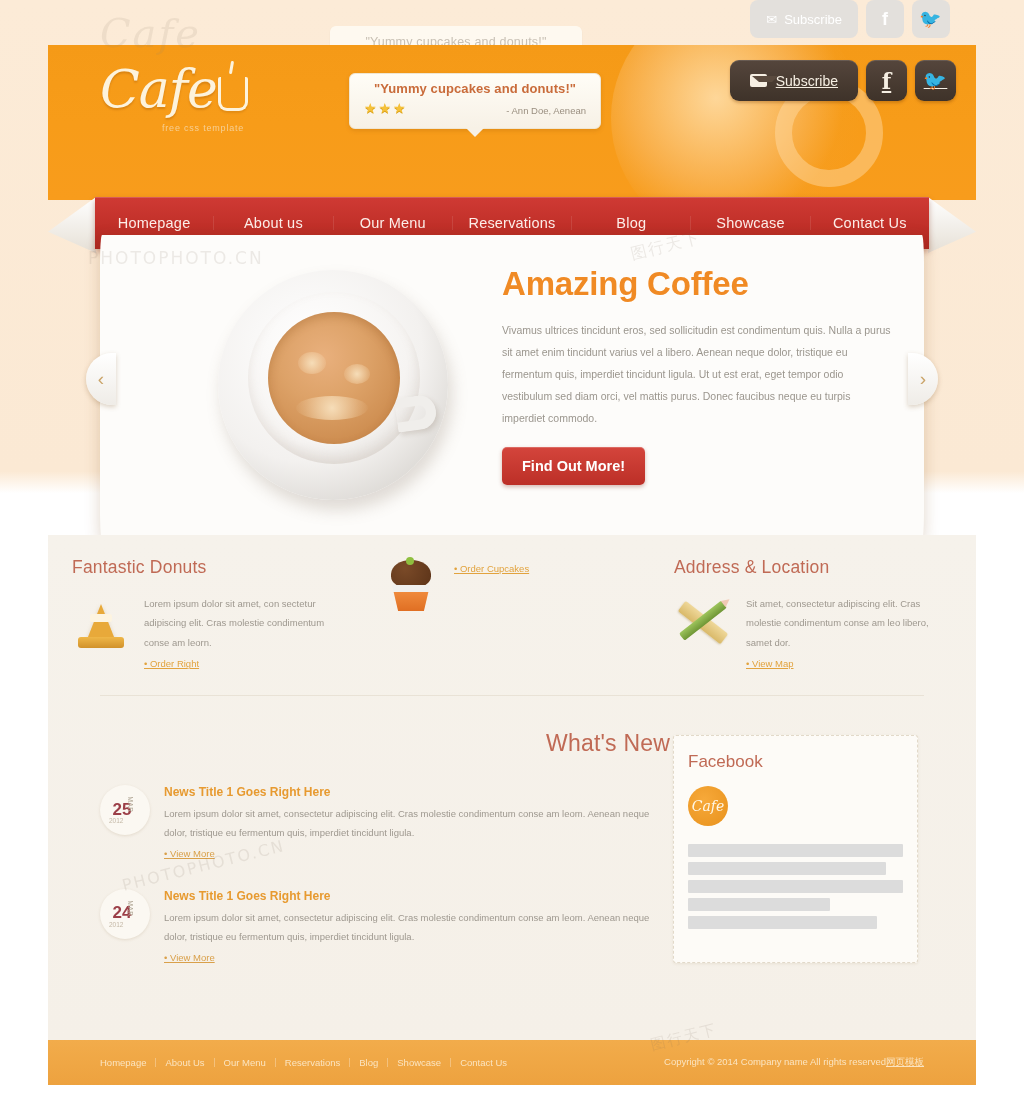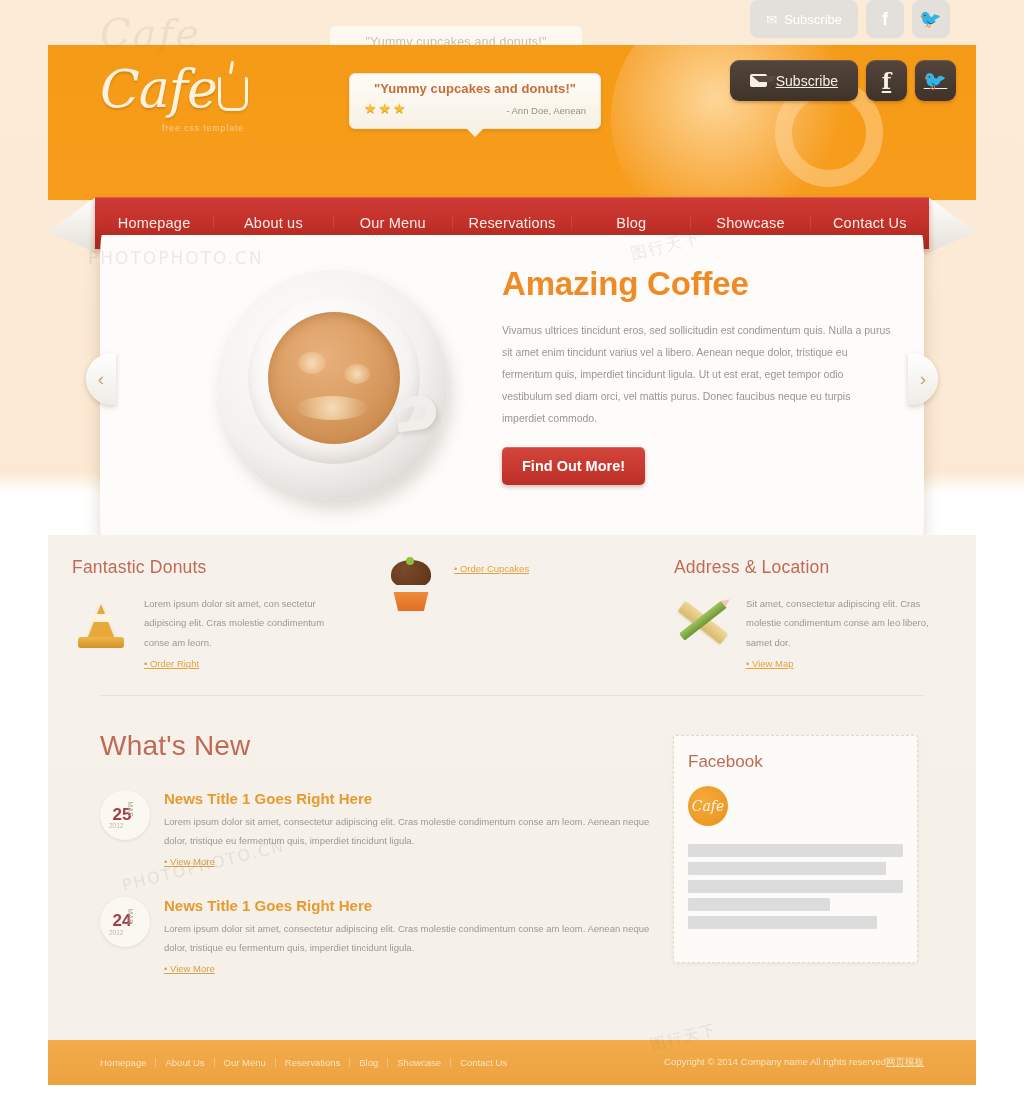--- a/index.html
+++ b/index.html
@@ -276,34 +276,34 @@
     content:""; position:absolute; right:-7px; top:0;
     border-top:4.5px solid transparent; border-bottom:4.5px solid transparent;
     border-left:8px solid #f0c9b4;
   }
 
   .divider { position:absolute; left:52px; top:160px; width:824px; height:1px;
              background:#e9e2d6; }
 
   
   .news { position:absolute; left:52px; top:195px; width:570px; }
-  .news h2 { font-size:28px; color:#c06a55; font-weight:normal; letter-spacing:.2px; }
+  .news h2 { font-size:23px; color:#c06a55; font-weight:normal; letter-spacing:.2px;text-align:right; }
   .newsitem { display:flex; gap:14px; margin-top:28px; }
   .date {
     width:50px; height:50px; flex:none; border-radius:50%;
     background:#fbf8f2; box-shadow:0 1px 3px rgba(150,120,80,.18);
     position:relative; display:flex; align-items:center; justify-content:center;
   }
   .date .d { font-size:17px; font-weight:bold; color:#9c3f48; line-height:1;
              margin-left:-6px; margin-top:-2px; }
   .date .y { position:absolute; left:9px; bottom:11px; font-size:6.5px; color:#c4b8a6; }
   .date .m { position:absolute; right:11px; top:16px; font-size:6.5px; color:#b0a695;
              transform:rotate(90deg); transform-origin:center; letter-spacing:.5px; }
   .newsitem .nbody { flex:1; }
-  .newsitem h4 { font-size:15px; color:#e79a30; margin-bottom:5px; }
+  .newsitem h4 { font-size:12px; color:#e79a30; margin-bottom:5px; }
   .newsitem p { font-size:9.5px; line-height:2.05; color:#9e988f; }
   .newsitem .lnk { display:inline-block; margin-top:4px; font-size:9.5px;
                    color:#d9a04a; text-decoration:underline; }
   .newsitem .lnk::before{ content:"• "; }
 
   
   .fb {
     position:absolute; left:625px; top:200px; width:245px; height:228px;
     background:#fdfbf7; border:1px dashed #e2d9c9; border-radius:3px;
     box-shadow:0 1px 3px rgba(150,120,80,.12); padding:16px 14px;

